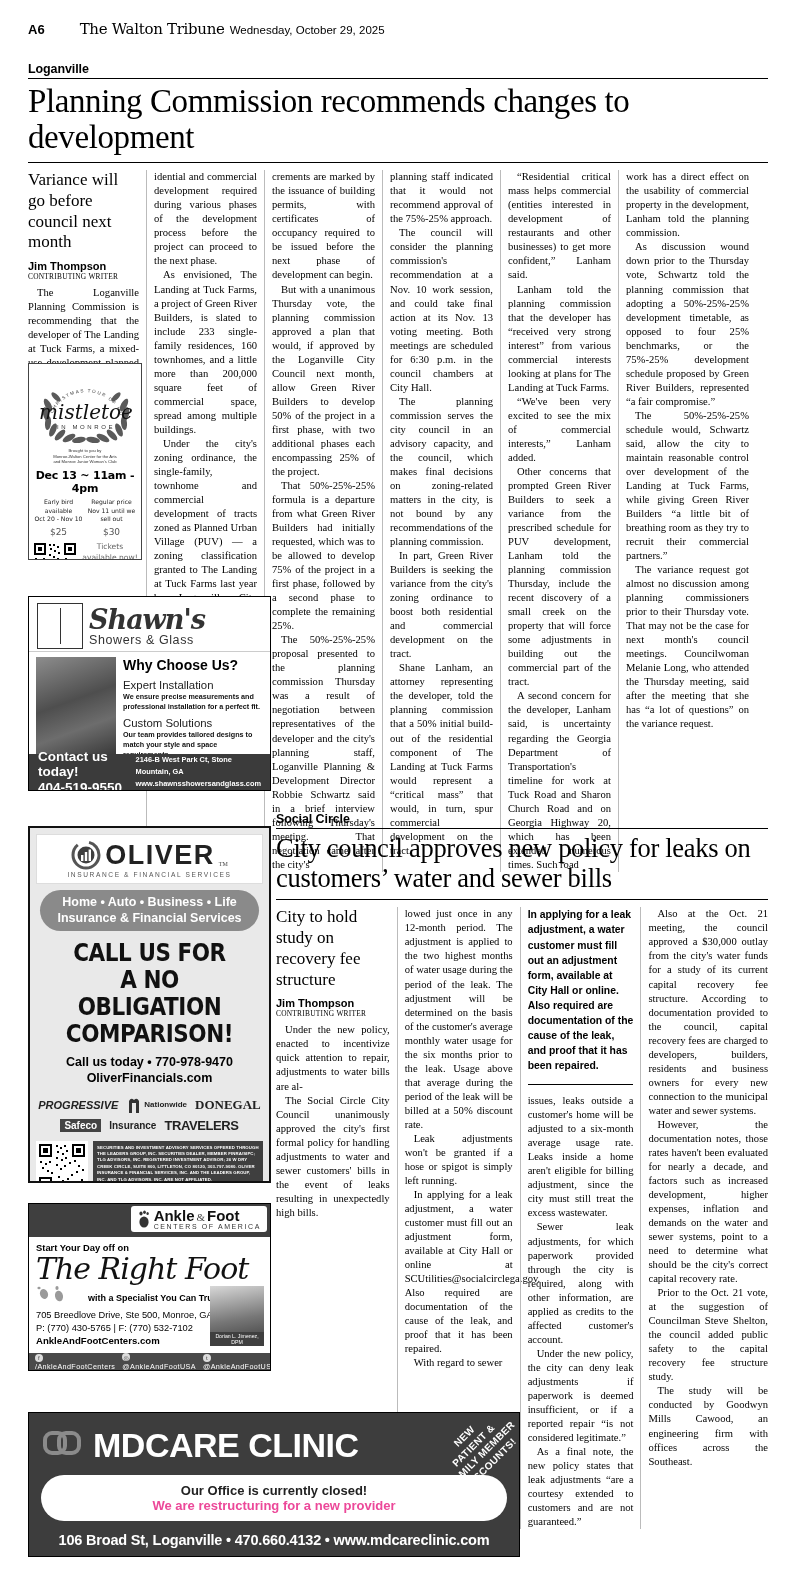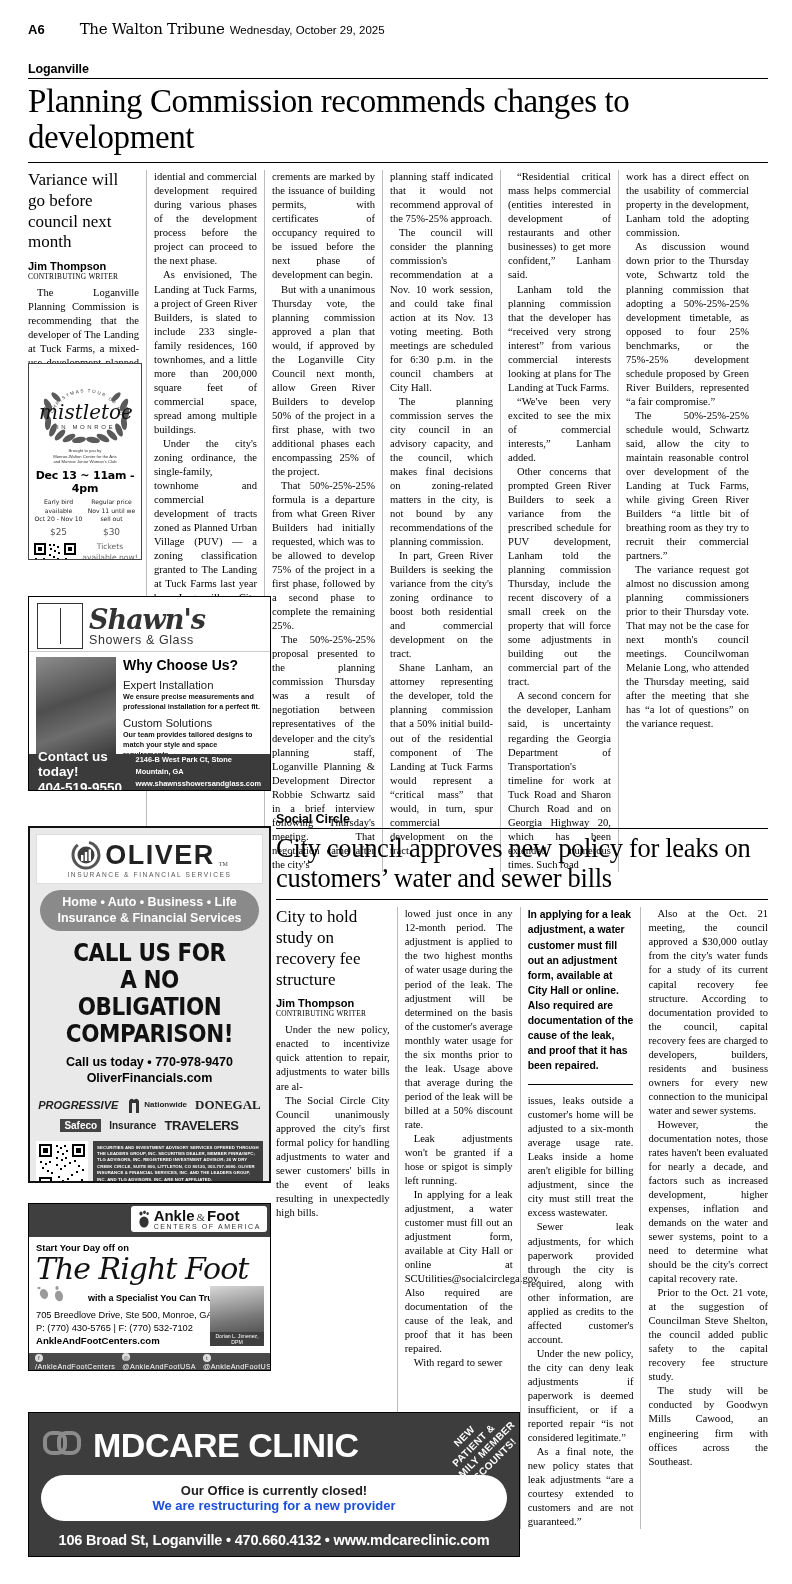--- a/index.html
+++ b/index.html
@@ -200,21 +200,21 @@
              color: #fff; letter-spacing: -0.5px; }
   .md-ribbon { position: absolute; right: -34px; top: 12px; width: 150px;
                transform: rotate(-45deg); text-align: center; color: #fff;
                font-family: "Liberation Sans", sans-serif; font-weight: bold;
                font-size: 10px; line-height: 1.25; letter-spacing: 0.4px; }
   .md-pill { margin: 10px 12px 0; background: #fff; border-radius: 24px; padding: 8px 10px;
              text-align: center; }
   .md-pill-l1 { font-family: "Liberation Sans", sans-serif; font-weight: bold; font-size: 13px;
                 color: #222; }
   .md-pill-l2 { font-family: "Liberation Sans", sans-serif; font-weight: bold; font-size: 13px;
-                color: #1d4ed8; }
+                color: #ec4899; }
   .md-foot { text-align: center; color: #fff; font-family: "Liberation Sans", sans-serif;
              font-weight: bold; font-size: 14.5px; margin-top: 11px; letter-spacing: -0.2px; }
 </style>
 </head>
 <body>
 
 <div class="page">
 
   <div class="masthead">
     <span class="mast-page">A6</span>
@@ -270,21 +270,21 @@
           <p>“Residential critical mass helps commercial (entities interested in development of restaurants and other businesses) to get more confident,” Lanham said.</p>
           <p>Lanham told the planning commission that the developer has “received very strong interest” from various commercial interests looking at plans for The Landing at Tuck Farms.</p>
           <p>“We've been very excited to see the mix of commercial interests,” Lanham added.</p>
           <p>Other concerns that prompted Green River Builders to seek a variance from the prescribed schedule for PUV development, Lanham told the planning commission Thursday, include the recent discovery of a small creek on the property that will force some adjustments in building out the commercial part of the tract.</p>
           <p>A second concern for the developer, Lanham said, is uncertainty regarding the Georgia Department of Transportation's timeline for work at Tuck Road and Sharon Church Road and on Georgia Highway 20, which has been extended numerous times. Such road</p>
         </div>
       </div>
 
       <div class="col last">
         <div class="body">
-          <p class="noindent">work has a direct effect on the usability of commercial property in the development, Lanham told the adopting commission.</p>
+          <p class="noindent">work has a direct effect on the usability of commercial property in the development, Lanham told the planning commission.</p>
           <p>As discussion wound down prior to the Thursday vote, Schwartz told the planning commission that adopting a 50%-25%-25% development timetable, as opposed to four 25% benchmarks, or the 75%-25% development schedule proposed by Green River Builders, represented “a fair compromise.”</p>
           <p>The 50%-25%-25% schedule would, Schwartz said, allow the city to maintain reasonable control over development of the Landing at Tuck Farms, while giving Green River Builders “a little bit of breathing room as they try to recruit their commercial partners.”</p>
           <p>The variance request got almost no discussion among planning commissioners prior to their Thursday vote. That may not be the case for next month's council meetings. Councilwoman Melanie Long, who attended the Thursday meeting, said after the meeting that she has “a lot of questions” on the variance request.</p>
         </div>
       </div>
     </div>
   </div>
 
   <div id="article2">
     <div id="a2-kick" class="kicker">Social Circle</div>

